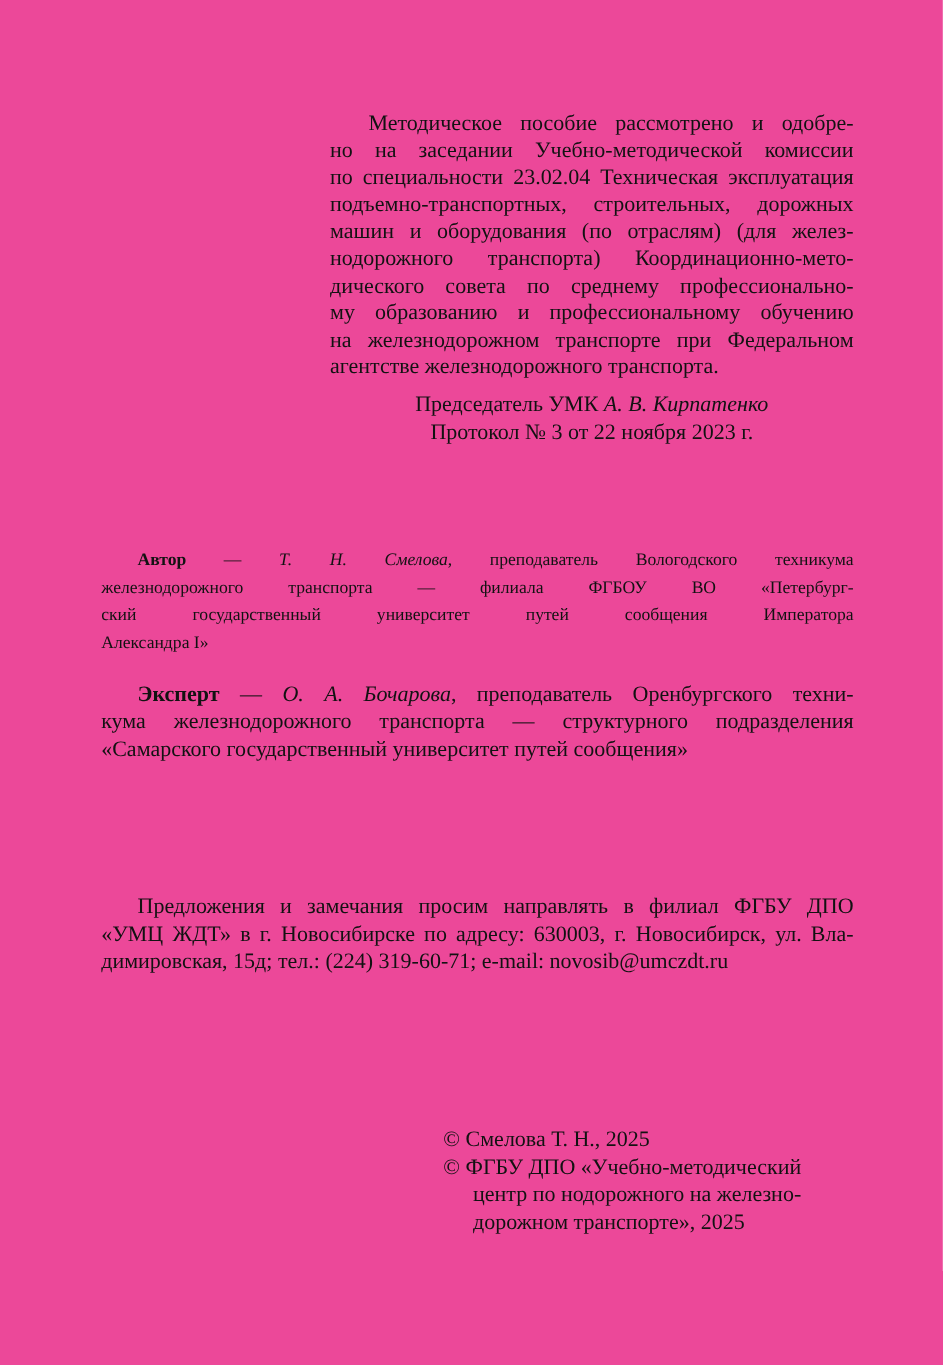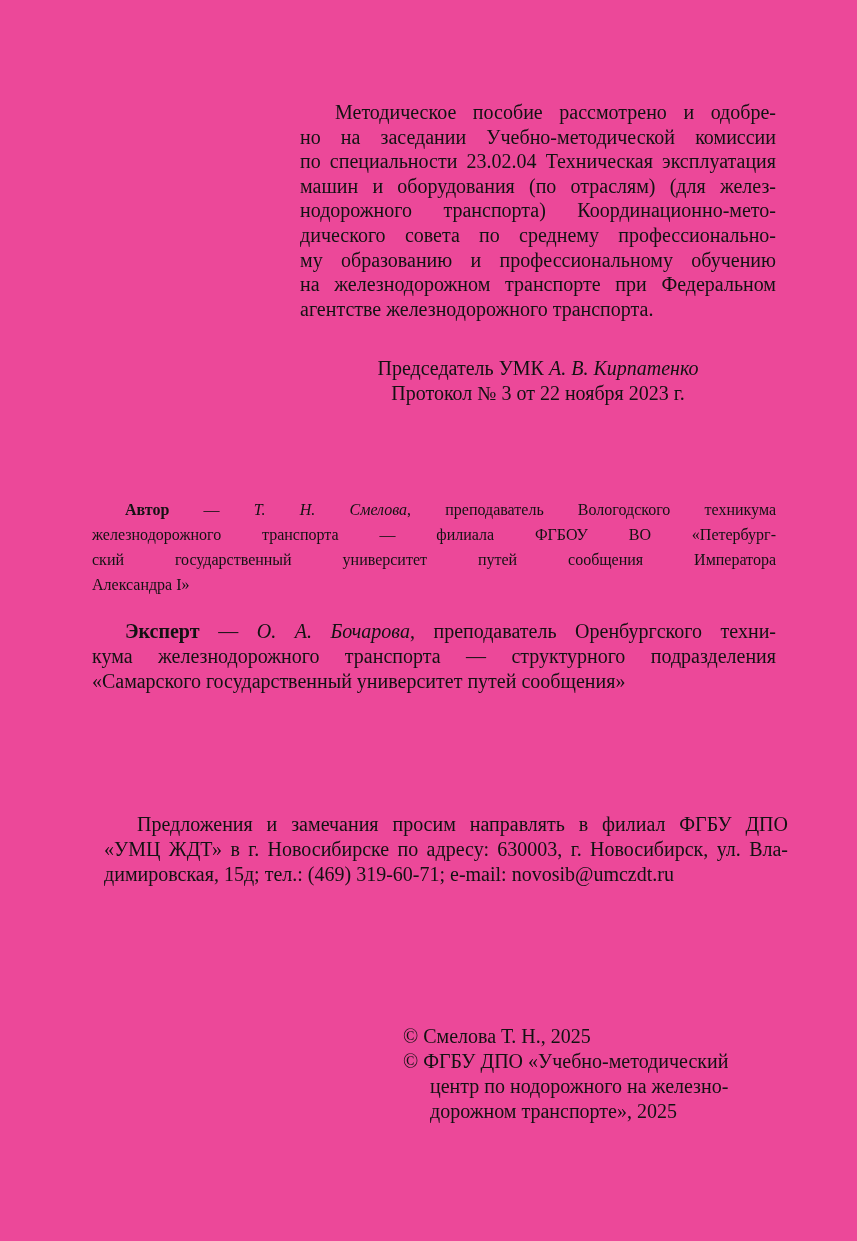--- a/index.html
+++ b/index.html
@@ -25,21 +25,21 @@
   .approval .line:first-child { text-indent: 35px; }
 
   .signature {
     left: 300px; top: 356px; width: 476px;
     font-size: 20px; line-height: 24.5px;
     text-align: center;
   }
 
   .author  { left: 92px; top: 497px; width: 684px; font-size: 16px; line-height: 25px; }
   .expert  { left: 92px; top: 619px; width: 684px; font-size: 20px; line-height: 25px; }
-  .feedback{ left: 104px; top: 812px; width: 684px; font-size: 20px; line-height: 25px; }
+  .feedback{ left: 92px; top: 812px; width: 684px; font-size: 20px; line-height: 25px; }
   .author .line:first-child,
   .expert .line:first-child,
   .feedback .line:first-child { text-indent: 33px; }
 
   .copyright {
     left: 403px; top: 1024px; width: 380px;
     font-size: 20px; line-height: 25px;
   }
   .copyright .line { text-align: left; }
   .copyright .line:nth-child(n+3) { margin-left: 27px; }
@@ -49,20 +49,21 @@
 </style>
 </head>
 <body>
 
 <div class="page">
 
   <div class="block para approval">
       <div class="line">Методическое пособие рассмотрено и одобре-</div>
       <div class="line">но на заседании Учебно-методической комиссии</div>
       <div class="line">по специальности 23.02.04 Техническая эксплуатация</div>
+      <div class="line">подъемно-транспортных, строительных, дорожных</div>
       <div class="line">машин и оборудования (по отраслям) (для желез-</div>
       <div class="line">нодорожного транспорта) Координационно-мето-</div>
       <div class="line">дического совета по среднему профессионально-</div>
       <div class="line">му образованию и профессиональному обучению</div>
       <div class="line">на железнодорожном транспорте при Федеральном</div>
       <div class="line">агентстве железнодорожного транспорта.</div>
     </div>
 
   <div class="block signature">
     <div class="line"><span>Председатель УМК </span><span class="italic">А. В. Кирпатенко</span></div>
@@ -78,21 +79,21 @@
 
   <div class="block para expert">
       <div class="line"><span class="bold">Эксперт</span><span> — </span><span class="italic">О. А. Бочарова</span><span>, преподаватель Оренбургского техни-</span></div>
       <div class="line">кума железнодорожного транспорта — структурного подразделения</div>
       <div class="line">«Самарского государственный университет путей сообщения»</div>
     </div>
 
   <div class="block para feedback">
       <div class="line">Предложения и замечания просим направлять в филиал ФГБУ ДПО</div>
       <div class="line">«УМЦ ЖДТ» в г. Новосибирске по адресу: 630003, г. Новосибирск, ул. Вла-</div>
-      <div class="line">димировская, 15д; тел.: (469) 319-60-71; e-mail: novosib@umczdt.ru</div>
+      <div class="line">димировская, 15д; тел.: (224) 319-60-71; e-mail: novosib@umczdt.ru</div>
     </div>
 
   <div class="block copyright">
       <div class="line">© Смелова Т. Н., 2025</div>
       <div class="line">© ФГБУ ДПО «Учебно-методический</div>
       <div class="line">центр по нодорожного на железно-</div>
       <div class="line">дорожном транспорте», 2025</div>
     </div>
 
 </div>

